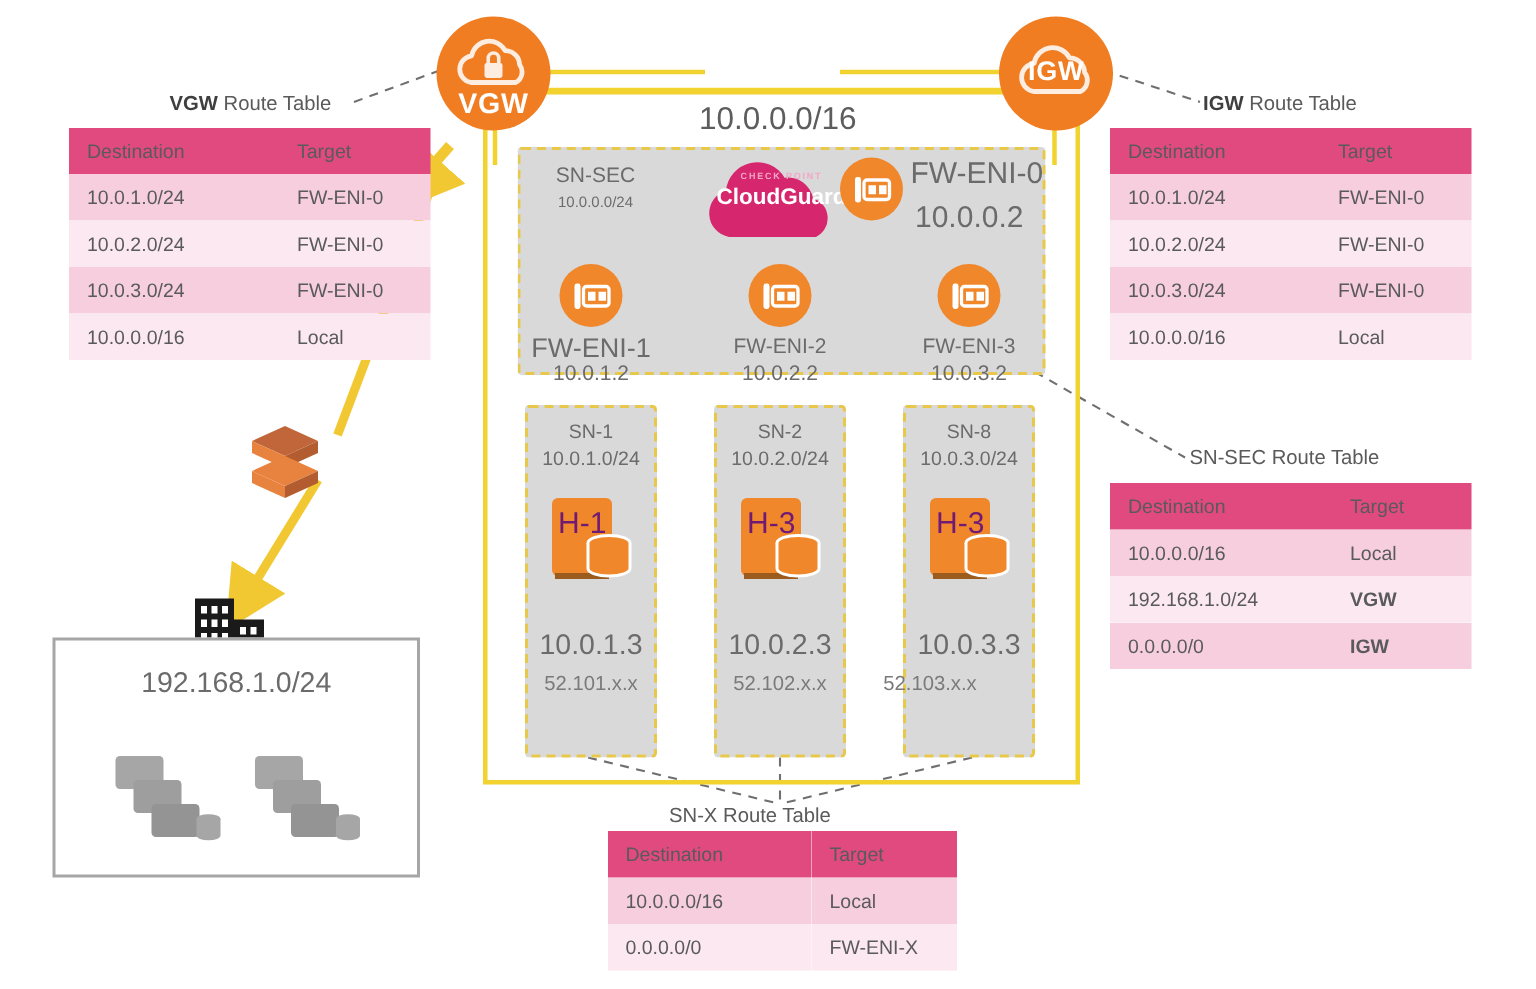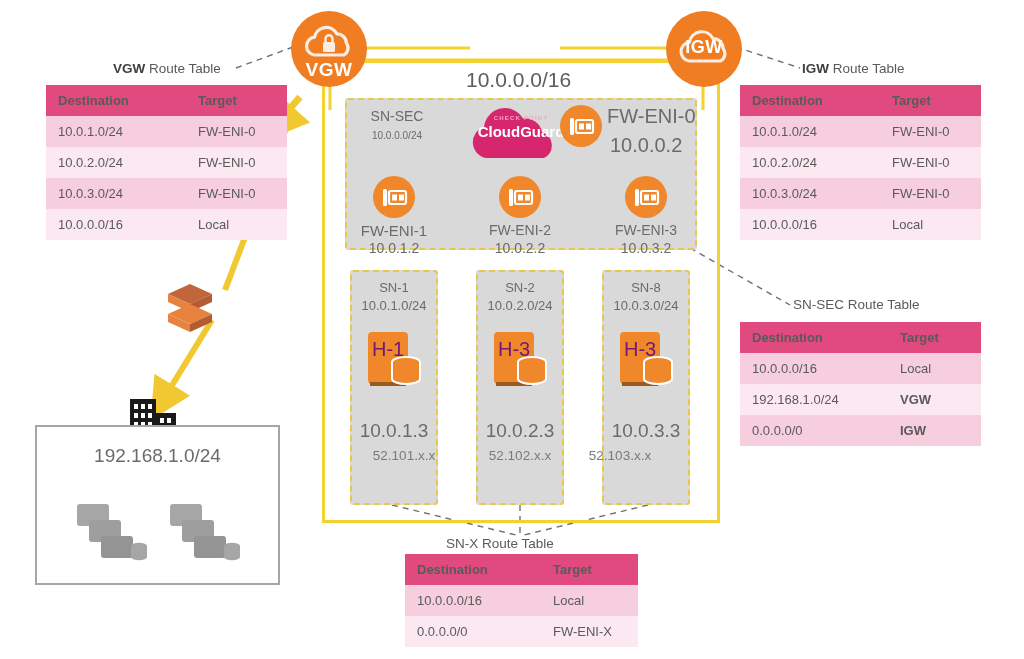--- a/index.html
+++ b/index.html
@@ -3,21 +3,21 @@
 <meta charset="utf-8">
 <style>
   html,body{margin:0;padding:0;background:#fff;}
   body{width:1024px;height:659px;position:relative;overflow:hidden;
        font-family:"Liberation Sans","DejaVu Sans",sans-serif;color:#595959;}
   #stage{position:absolute;left:0;top:0;width:1024px;height:659px;}
   .abs{position:absolute;}
 
   
   .rt{position:absolute;border-collapse:collapse;table-layout:fixed;}
-  .rt-hdr{background:#e04a7e;color:#fff;font-weight:bold;font-size:13px;}
+  .rt-hdr{background:#e04a7e;color:#fff;font-weight:normal;font-size:13px;}
   .rt-hdr td{padding:7px 12px;}
   .rt td{font-size:13px;color:#5a5a5a;padding:8px 12px;white-space:nowrap;
          overflow:hidden;text-overflow:ellipsis;}
   .r-a{background:#f6cedd;}
   .r-b{background:#fbe8f0;}
   .bold{font-weight:bold;color:#444;}
   .cap-wrap{position:absolute;font-size:13.5px;color:#5a5a5a;white-space:nowrap;}
   .cap-wrap b{color:#3f3f3f;}
 
   
@@ -136,21 +136,21 @@
   <div class="lbl-big" style="left:610px;top:134px;">10.0.0.2</div>
 
   <div class="eni" style="left:373px;top:176px;width:42px;height:42px;">
     <svg style="width:42px;height:42px;">
       <rect x="10" y="13" width="4" height="17" rx="1.6" fill="#fff"></rect>
       <rect x="16" y="15" width="17" height="13" rx="2" fill="none" stroke="#fff" stroke-width="2.2"></rect>
       <rect x="19" y="18.5" width="5" height="6" fill="#fff"></rect>
       <rect x="26" y="18.5" width="5" height="6" fill="#fff"></rect>
     </svg>
   </div>
-  <div class="lbl" style="left:348px;top:222px;width:92px;font-size:15px;">FW-ENI-1</div>
+  <div class="lbl" style="left:348px;top:222px;width:92px;font-size:18px;">FW-ENI-1</div>
   <div class="lbl" style="left:348px;top:240px;width:92px;font-size:14px;">10.0.1.2</div>
 
   <div class="eni" style="left:499px;top:176px;width:42px;height:42px;">
     <svg style="width:42px;height:42px;">
       <rect x="10" y="13" width="4" height="17" rx="1.6" fill="#fff"></rect>
       <rect x="16" y="15" width="17" height="13" rx="2" fill="none" stroke="#fff" stroke-width="2.2"></rect>
       <rect x="19" y="18.5" width="5" height="6" fill="#fff"></rect>
       <rect x="26" y="18.5" width="5" height="6" fill="#fff"></rect>
     </svg>
   </div>
@@ -174,21 +174,21 @@
   <div class="abs" style="left:366px;top:330px;width:58px;height:62px;">
     <svg style="width:58px;height:62px;">
       <rect x="2" y="2" width="40" height="52" rx="4" fill="#f0872b"></rect>
       <rect x="4" y="52" width="36" height="4" fill="#9b5a1e"></rect>
       <ellipse cx="40" cy="32" rx="14" ry="5" fill="#f0872b" stroke="#fff" stroke-width="2"></ellipse>
       <path d="M26,32 v17 a14,5 0 0 0 28,0 v-17" fill="#f0872b" stroke="#fff" stroke-width="2"></path>
     </svg>
   </div>
   <div class="hostname" style="left:372px;top:338px;">H-1</div>
   <div class="hostip" style="left:350px;top:420px;width:88px;">10.0.1.3</div>
-  <div class="hostip2" style="left:332px;top:448px;width:88px;padding-left:28px;">52.101.x.x</div>
+  <div class="hostip2" style="left:350px;top:448px;width:88px;">52.101.x.x</div>
 
   <div class="sn" style="left:476px;top:270px;width:88px;height:235px;"></div>
   <div class="lbl" style="left:476px;top:280px;width:88px;font-size:13px;">SN-2</div>
   <div class="lbl" style="left:476px;top:298px;width:88px;font-size:13px;">10.0.2.0/24</div>
   <div class="abs" style="left:492px;top:330px;width:58px;height:62px;">
     <svg style="width:58px;height:62px;">
       <rect x="2" y="2" width="40" height="52" rx="4" fill="#f0872b"></rect>
       <rect x="4" y="52" width="36" height="4" fill="#9b5a1e"></rect>
       <ellipse cx="40" cy="32" rx="14" ry="5" fill="#f0872b" stroke="#fff" stroke-width="2"></ellipse>
       <path d="M26,32 v17 a14,5 0 0 0 28,0 v-17" fill="#f0872b" stroke="#fff" stroke-width="2"></path>

